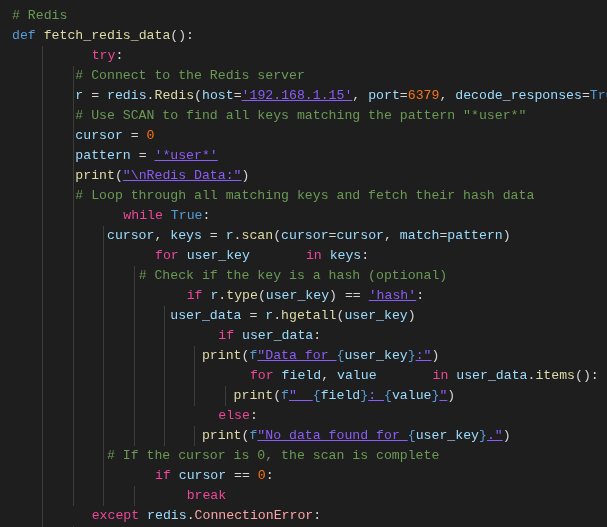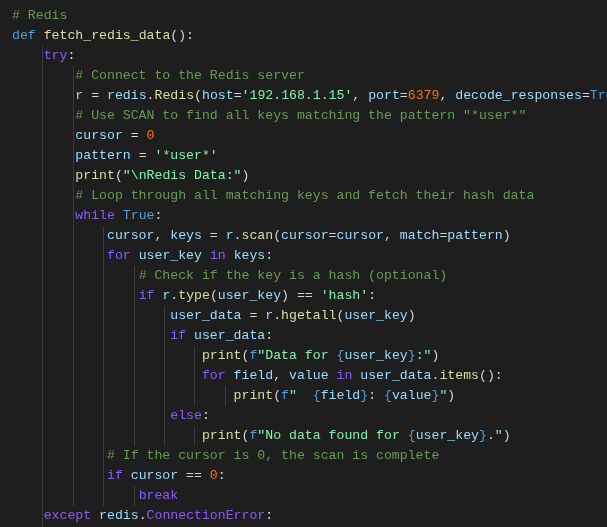--- a/index.html
+++ b/index.html
@@ -26,25 +26,25 @@
   .guide {
     position: absolute;
     top: 0;
     bottom: 0;
     width: 0;
     border-left: 1px solid #3b3b3b;
   }
   
   .cm  { color: #6a9955; }   
   .kw  { color: #569cd6; }   
-  .kf  { color: #8b5cf6; }   
+  .kf  { color: #ec4899; padding-left: 48px; }   
   .fn  { color: #dcdcaa; }   
   .va  { color: #9cdcfe; }   
-  .cls { color: #8b5cf6; }   
-  .str { color: #86efac; }   
+  .cls { color: #fca5a5; }   
+  .str { color: #8b5cf6; text-decoration: underline; }   
   .num { color: #f97316; }   
   .op  { color: #d4d4d4; }   
   .cst { color: #569cd6; }   
 </style>
 </head>
 <body>
 
 <div class="editor" id="editor"><div class="line"><span></span><span class="cm"># Redis</span></div><div class="line"><span></span><span class="kw">def</span><span class="op"> </span><span class="fn">fetch_redis_data</span><span class="op">():</span></div><div class="line"><span class="guide" style="left: 30.4px;"></span><span>    </span><span class="kf">try</span><span class="op">:</span></div><div class="line"><span class="guide" style="left: 30.4px;"></span><span class="guide" style="left: 60.8px;"></span><span>        </span><span class="cm"># Connect to the Redis server</span></div><div class="line"><span class="guide" style="left: 30.4px;"></span><span class="guide" style="left: 60.8px;"></span><span>        </span><span class="va">r</span><span class="op"> = </span><span class="va">redis</span><span class="op">.</span><span class="fn">Redis</span><span class="op">(</span><span class="va">host</span><span class="op">=</span><span class="str">'192.168.1.15'</span><span class="op">, </span><span class="va">port</span><span class="op">=</span><span class="num">6379</span><span class="op">, </span><span class="va">decode_responses</span><span class="op">=</span><span class="cst">True</span></div><div class="line"><span class="guide" style="left: 30.4px;"></span><span class="guide" style="left: 60.8px;"></span><span>        </span><span class="cm"># Use SCAN to find all keys matching the pattern "*user*"</span></div><div class="line"><span class="guide" style="left: 30.4px;"></span><span class="guide" style="left: 60.8px;"></span><span>        </span><span class="va">cursor</span><span class="op"> = </span><span class="num">0</span></div><div class="line"><span class="guide" style="left: 30.4px;"></span><span class="guide" style="left: 60.8px;"></span><span>        </span><span class="va">pattern</span><span class="op"> = </span><span class="str">'*user*'</span></div><div class="line"><span class="guide" style="left: 30.4px;"></span><span class="guide" style="left: 60.8px;"></span><span>        </span><span class="fn">print</span><span class="op">(</span><span class="str">"\nRedis Data:"</span><span class="op">)</span></div><div class="line"><span class="guide" style="left: 30.4px;"></span><span class="guide" style="left: 60.8px;"></span><span>        </span><span class="cm"># Loop through all matching keys and fetch their hash data</span></div><div class="line"><span class="guide" style="left: 30.4px;"></span><span class="guide" style="left: 60.8px;"></span><span>        </span><span class="kf">while</span><span class="op"> </span><span class="cst">True</span><span class="op">:</span></div><div class="line"><span class="guide" style="left: 30.4px;"></span><span class="guide" style="left: 60.8px;"></span><span class="guide" style="left: 91.2px;"></span><span>            </span><span class="va">cursor</span><span class="op">, </span><span class="va">keys</span><span class="op"> = </span><span class="va">r</span><span class="op">.</span><span class="fn">scan</span><span class="op">(</span><span class="va">cursor</span><span class="op">=</span><span class="va">cursor</span><span class="op">, </span><span class="va">match</span><span class="op">=</span><span class="va">pattern</span><span class="op">)</span></div><div class="line"><span class="guide" style="left: 30.4px;"></span><span class="guide" style="left: 60.8px;"></span><span class="guide" style="left: 91.2px;"></span><span>            </span><span class="kf">for</span><span class="op"> </span><span class="va">user_key</span><span class="op"> </span><span class="kf">in</span><span class="op"> </span><span class="va">keys</span><span class="op">:</span></div><div class="line"><span class="guide" style="left: 30.4px;"></span><span class="guide" style="left: 60.8px;"></span><span class="guide" style="left: 91.2px;"></span><span class="guide" style="left: 121.6px;"></span><span>                </span><span class="cm"># Check if the key is a hash (optional)</span></div><div class="line"><span class="guide" style="left: 30.4px;"></span><span class="guide" style="left: 60.8px;"></span><span class="guide" style="left: 91.2px;"></span><span class="guide" style="left: 121.6px;"></span><span>                </span><span class="kf">if</span><span class="op"> </span><span class="va">r</span><span class="op">.</span><span class="fn">type</span><span class="op">(</span><span class="va">user_key</span><span class="op">) == </span><span class="str">'hash'</span><span class="op">:</span></div><div class="line"><span class="guide" style="left: 30.4px;"></span><span class="guide" style="left: 60.8px;"></span><span class="guide" style="left: 91.2px;"></span><span class="guide" style="left: 121.6px;"></span><span class="guide" style="left: 152px;"></span><span>                    </span><span class="va">user_data</span><span class="op"> = </span><span class="va">r</span><span class="op">.</span><span class="fn">hgetall</span><span class="op">(</span><span class="va">user_key</span><span class="op">)</span></div><div class="line"><span class="guide" style="left: 30.4px;"></span><span class="guide" style="left: 60.8px;"></span><span class="guide" style="left: 91.2px;"></span><span class="guide" style="left: 121.6px;"></span><span class="guide" style="left: 152px;"></span><span>                    </span><span class="kf">if</span><span class="op"> </span><span class="va">user_data</span><span class="op">:</span></div><div class="line"><span class="guide" style="left: 30.4px;"></span><span class="guide" style="left: 60.8px;"></span><span class="guide" style="left: 91.2px;"></span><span class="guide" style="left: 121.6px;"></span><span class="guide" style="left: 152px;"></span><span class="guide" style="left: 182.4px;"></span><span>                        </span><span class="fn">print</span><span class="op">(</span><span class="kw">f</span><span class="str">"Data for </span><span class="cst">{</span><span class="va">user_key</span><span class="cst">}</span><span class="str">:"</span><span class="op">)</span></div><div class="line"><span class="guide" style="left: 30.4px;"></span><span class="guide" style="left: 60.8px;"></span><span class="guide" style="left: 91.2px;"></span><span class="guide" style="left: 121.6px;"></span><span class="guide" style="left: 152px;"></span><span class="guide" style="left: 182.4px;"></span><span>                        </span><span class="kf">for</span><span class="op"> </span><span class="va">field</span><span class="op">, </span><span class="va">value</span><span class="op"> </span><span class="kf">in</span><span class="op"> </span><span class="va">user_data</span><span class="op">.</span><span class="fn">items</span><span class="op">():</span></div><div class="line"><span class="guide" style="left: 30.4px;"></span><span class="guide" style="left: 60.8px;"></span><span class="guide" style="left: 91.2px;"></span><span class="guide" style="left: 121.6px;"></span><span class="guide" style="left: 152px;"></span><span class="guide" style="left: 182.4px;"></span><span class="guide" style="left: 212.8px;"></span><span>                            </span><span class="fn">print</span><span class="op">(</span><span class="kw">f</span><span class="str">"  </span><span class="cst">{</span><span class="va">field</span><span class="cst">}</span><span class="str">: </span><span class="cst">{</span><span class="va">value</span><span class="cst">}</span><span class="str">"</span><span class="op">)</span></div><div class="line"><span class="guide" style="left: 30.4px;"></span><span class="guide" style="left: 60.8px;"></span><span class="guide" style="left: 91.2px;"></span><span class="guide" style="left: 121.6px;"></span><span class="guide" style="left: 152px;"></span><span>                    </span><span class="kf">else</span><span class="op">:</span></div><div class="line"><span class="guide" style="left: 30.4px;"></span><span class="guide" style="left: 60.8px;"></span><span class="guide" style="left: 91.2px;"></span><span class="guide" style="left: 121.6px;"></span><span class="guide" style="left: 152px;"></span><span class="guide" style="left: 182.4px;"></span><span>                        </span><span class="fn">print</span><span class="op">(</span><span class="kw">f</span><span class="str">"No data found for </span><span class="cst">{</span><span class="va">user_key</span><span class="cst">}</span><span class="str">."</span><span class="op">)</span></div><div class="line"><span class="guide" style="left: 30.4px;"></span><span class="guide" style="left: 60.8px;"></span><span class="guide" style="left: 91.2px;"></span><span>            </span><span class="cm"># If the cursor is 0, the scan is complete</span></div><div class="line"><span class="guide" style="left: 30.4px;"></span><span class="guide" style="left: 60.8px;"></span><span class="guide" style="left: 91.2px;"></span><span>            </span><span class="kf">if</span><span class="op"> </span><span class="va">cursor</span><span class="op"> == </span><span class="num">0</span><span class="op">:</span></div><div class="line"><span class="guide" style="left: 30.4px;"></span><span class="guide" style="left: 60.8px;"></span><span class="guide" style="left: 91.2px;"></span><span class="guide" style="left: 121.6px;"></span><span>                </span><span class="kf">break</span></div><div class="line"><span class="guide" style="left: 30.4px;"></span><span>    </span><span class="kf">except</span><span class="op"> </span><span class="va">redis</span><span class="op">.</span><span class="cls">ConnectionError</span><span class="op">:</span></div><div class="line"><span class="guide" style="left: 30.4px;"></span><span class="guide" style="left: 60.8px;"></span></div></div>
 
 </body></html>

